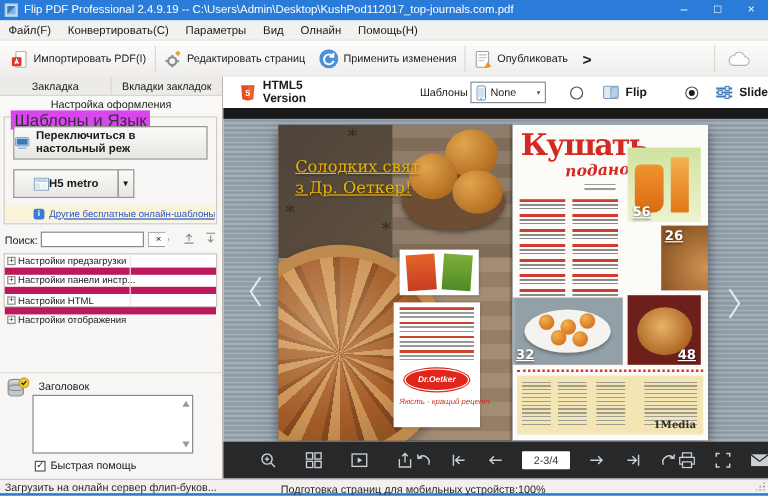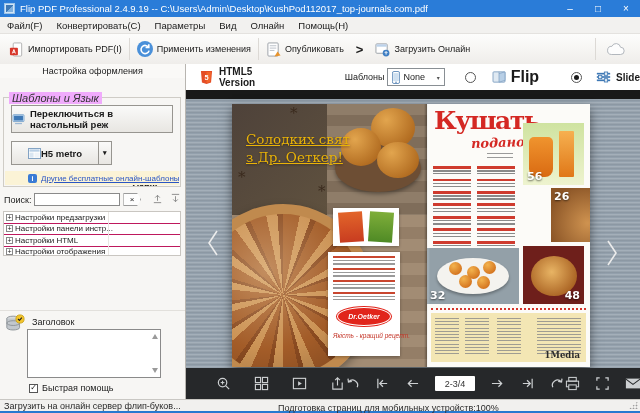--- a/index.html
+++ b/index.html
@@ -23,36 +23,36 @@
   .tright{margin-left:auto;display:flex;align-items:center;gap:3px;padding-right:5px;}
   
   .main{position:absolute;top:64px;left:0;right:0;bottom:14px;display:flex;}
   
   .sidebar{width:186px;flex:0 0 auto;position:relative;background:#f7f6f4;border-right:1px solid #b8b5b0;box-sizing:border-box;font-size:9px;color:#1a1a1a;}
   .stabs{height:15px;display:flex;background:#edebe8;border-bottom:1px solid #d9d6d2;}
   .stab{flex:1;display:flex;align-items:center;justify-content:center;border-right:1px solid #d9d6d2;}
   .stab:last-child{border-right:none;}
   .ssection{height:14px;display:flex;align-items:center;justify-content:center;background:#faf9f7;}
   .groupbox{position:absolute;left:3px;right:4px;top:33px;height:88px;border:1px solid #cfccc6;}
-  .glegend{position:absolute;top:-6px;left:5px;background:#f0abfc;padding:0 3px;font-size:11px;color:#333;font-style:italic;}
+  .glegend{position:absolute;top:-6px;left:5px;background:#d946ef;padding:0 3px;font-size:14px;color:#333;}
   .bigbtn{position:absolute;left:7px;right:7px;top:7px;height:26px;background:linear-gradient(#fafaf9,#e8e6e2);border:1px solid #979590;display:flex;align-items:center;justify-content:center;gap:5px;font-weight:bold;font-size:9.5px;}
   .h5row{position:absolute;left:7px;right:7px;top:43px;height:24px;display:flex;gap:0;}
   .btn{background:linear-gradient(#fafaf9,#e8e6e2);border:1px solid #979590;display:flex;align-items:center;justify-content:center;font-weight:bold;font-size:9.5px;box-sizing:border-box;}
   .h5btn{width:92px;gap:0;}
   .ddbtn{width:14px;margin-left:-1px;font-size:7px;}
   .langbtn{width:59px;margin-left:5px;margin-top:40px;}
   .linkrow{position:absolute;left:1px;right:1px;top:73px;height:14px;background:#fbf3d6;display:flex;align-items:center;padding-left:23px;gap:4px;overflow:hidden;}
   .info-i{width:9px;height:9px;border-radius:2px;background:#3a7bd5;color:#fff;font-size:7px;font-weight:bold;display:flex;align-items:center;justify-content:center;flex:0 0 auto;}
   .slink{font-size:8px;color:#2a55c4;text-decoration:underline;white-space:nowrap;}
   .searchrow{position:absolute;left:4px;right:4px;top:128px;height:15px;display:flex;align-items:center;gap:3px;}
   .sinput{width:88px;height:13px;background:#fff;border:1px solid #8a8a8a;box-sizing:border-box;}
   .sclear{width:18px;height:13px;background:#fdfdfd;border:1px solid #9a9a9a;display:flex;align-items:center;justify-content:center;font-size:8px;box-sizing:border-box;clip-path:polygon(0 0,78% 0,100% 50%,78% 100%,0 100%);}
   .streeicons{display:flex;gap:7px;margin-left:8px;}
   .tree{position:absolute;left:3px;right:4px;top:147px;height:43px;background:#fff;border:1px solid #c9c6c1;}
-  .trow{height:10.5px;border-bottom:1px solid #be185d;display:flex;align-items:center;font-size:8px;padding-left:2px;overflow:hidden;white-space:nowrap;}
+  .trow{height:10.5px;border-bottom:6px solid #be185d;display:flex;align-items:center;font-size:8px;padding-left:2px;overflow:hidden;white-space:nowrap;}
   .trow:last-child{border-bottom:none;}
   .expander{width:7px;height:7px;border:1px solid #888;font-size:7px;line-height:6px;text-align:center;margin-right:2px;flex:0 0 auto;background:#fff;box-sizing:border-box;}
   .treediv{position:absolute;left:104px;top:0;bottom:0;width:1px;background:#e9e7e3;}
   .headrule{position:absolute;left:0;right:0;top:246px;border-top:1px solid #e2e0dc;}
   .dbicon{position:absolute;left:5px;top:250px;}
   .headlabel{position:absolute;left:32px;top:253px;font-size:9px;}
   .sta{position:absolute;left:27px;top:265px;width:134px;height:49px;background:#fff;border:1px solid #8a8a8a;box-sizing:border-box;}
   .sta .up,.sta .dn{position:absolute;right:2px;width:0;height:0;border-left:3.5px solid transparent;border-right:3.5px solid transparent;}
   .sta .up{top:4px;border-bottom:5px solid #9a9a9a;}
   .sta .dn{bottom:4px;border-top:5px solid #9a9a9a;}
@@ -60,21 +60,21 @@
   .cbx{width:9px;height:9px;background:#fff;border:1px solid #555;box-sizing:border-box;display:flex;align-items:center;justify-content:center;font-size:8px;font-style:normal;color:#1a1a1a;line-height:1;}
   
   .preview{flex:1;position:relative;background:#fff;overflow:hidden;}
   .pheader{height:26px;border-bottom:1px solid #dcdcdc;display:flex;align-items:center;background:#fff;padding-left:14px;font-size:9px;color:#1a1a1a;}
   .pv-ver{font-weight:bold;font-size:10px;margin-left:6px;}
   .pv-dev{margin-left:80px;}
   .dd{margin-left:2px;width:86px;height:18px;border:1px solid #898f94;display:flex;align-items:center;padding:0 4px;gap:4px;box-sizing:border-box;background:#fff;}
   .dd .caret{margin-left:auto;font-size:6px;color:#555;}
   .radio{width:9px;height:9px;border:1px solid #555;border-radius:50%;background:#fff;position:relative;flex:0 0 auto;}
   .radio.on::after{content:"";position:absolute;inset:2px;border-radius:50%;background:#1a1a1a;}
-  .r1{margin-left:20px;} .fi{margin-left:16px;} .fl{font-weight:bold;font-size:16px;margin-left:5px;}
+  .r1{margin-left:20px;} .fi{margin-left:16px;} .fl{font-weight:bold;font-size:10px;margin-left:5px;}
   .r2{margin-left:32px;} .si{margin-left:14px;} .sl{font-weight:bold;font-size:10px;margin-left:5px;}
   .canvas{position:absolute;top:26px;left:0;right:0;bottom:31px;background-color:#93a0ac;
     background-image:repeating-linear-gradient(180deg,rgba(255,255,255,.16) 0 1px,rgba(0,0,0,.05) 2px 3px,rgba(255,255,255,0) 3px 4px);overflow:hidden;}
   .darkstrip{position:absolute;top:0;left:0;right:0;height:9px;background:#191919;}
   .navchev{position:absolute;cursor:pointer;}
   
   .book{position:absolute;left:46px;top:14px;width:358px;height:263px;box-shadow:0 5px 10px rgba(0,0,0,.5);}
   .pl{position:absolute;left:0;top:0;width:195px;height:263px;background:#5a4c41;overflow:hidden;}
   .pl-tl{position:absolute;left:0;top:0;width:100px;height:112px;background:linear-gradient(135deg,#4e423a,#60523f);}
   .pl-tr{position:absolute;right:0;top:0;width:100px;height:112px;background:repeating-linear-gradient(180deg,#8f7d69 0 11px,#7f6d5a 11px 22px);}
@@ -105,37 +105,37 @@
   .ph{position:absolute;overflow:hidden;}
   .ph-juice{left:96px;top:19px;width:61px;height:62px;background:linear-gradient(180deg,#cfe3a0,#eef3cf);}
   .pitcher{position:absolute;left:6px;top:14px;width:24px;height:40px;background:linear-gradient(#f0942e,#d96a12);border-radius:5px 5px 8px 8px;}
   .glass{position:absolute;left:36px;top:8px;width:15px;height:46px;background:linear-gradient(#f6b050,#e07818);border-radius:1px;}
   .ph-meat{left:96px;top:84px;width:61px;height:54px;background:radial-gradient(circle at 60% 65%,#cf9350,#8a5426 80%);margin-left:28px;}
   .ph-tarts{left:0;top:144px;width:92px;height:56px;background:#93a0a8;}
   .tplate{position:absolute;left:10px;top:10px;width:72px;height:36px;border-radius:50%;background:#f4f3ef;box-shadow:0 2px 3px rgba(0,0,0,.3);}
   .tdot{position:absolute;width:13px;height:13px;border-radius:50%;background:radial-gradient(circle at 35% 30%,#f3b34e,#d2701c 80%);}
   .ph-cake{left:96px;top:142px;width:61px;height:58px;background:#6e1f1b;}
   .cake{position:absolute;left:8px;top:10px;width:46px;height:40px;border-radius:50%;background:radial-gradient(circle at 45% 40%,#e8b464,#a55d1e 80%);}
-  .badge{position:absolute;color:#fff;font-weight:bold;font-size:11px;font-family:"DejaVu Sans",sans-serif;text-shadow:0 1px 2px rgba(0,0,0,.6);}
+  .badge{position:absolute;color:#fff;font-weight:bold;font-size:11px;font-family:"DejaVu Sans",sans-serif;text-shadow:0 1px 2px rgba(0,0,0,.6);text-decoration:underline;}
   .dotline{position:absolute;left:4px;right:4px;top:204px;border-top:2px dotted #d4342b;}
   .pubbox{position:absolute;left:4px;right:4px;top:209px;height:49px;background:#f3e6b4;padding-left:17px;}
   .pubcol{position:absolute;top:5px;width:24px;height:38px;background:repeating-linear-gradient(to bottom,#8a8a8a 0 1px,transparent 1px 3.2px);opacity:.8;}
   .media{position:absolute;right:6px;bottom:2px;font-family:"DejaVu Serif",serif;font-size:8.5px;font-weight:bold;color:#2a2a2a;}
   .spine{position:absolute;left:192px;top:0;width:6px;height:100%;background:linear-gradient(90deg,rgba(0,0,0,0),rgba(0,0,0,.3) 45%,rgba(255,255,255,.2) 60%,rgba(0,0,0,0));}
   
   .player{position:absolute;left:0;right:0;bottom:0;height:31px;background:#26282a;display:flex;align-items:center;color:#cdd0d2;padding:0 10px 0 0;}
   .pgl{display:flex;gap:23px;margin-left:30px;align-items:center;}
   .pgc{display:flex;gap:15px;align-items:center;margin:0 auto;}
   .pgr{display:flex;gap:15px;align-items:center;margin-right:4px;}
   .pbox{width:40px;height:15px;background:#fff;color:#333;font-size:9px;display:flex;align-items:center;justify-content:center;border-radius:1px;}
   .picon{display:flex;align-items:center;}
   
   .statusbar{position:absolute;left:0;right:0;bottom:0;height:14px;background:#f1f0ee;border-top:1px solid #c9c7c3;border-bottom:2px solid #2779d0;box-sizing:border-box;font-size:9px;color:#2a2a2a;}
   .st-l{position:absolute;left:4px;top:1px;}
-  .st-r{position:absolute;left:234px;top:3px;margin-left:44px;}
+  .st-r{position:absolute;left:234px;top:3px;}
   .grip{position:absolute;right:2px;bottom:2px;width:9px;height:8px;background:radial-gradient(circle,#9a9a9a 0.8px,transparent 1.1px);background-size:3px 3px;clip-path:polygon(100% 0,100% 100%,0 100%);}
 </style>
 </head>
 <body>
 
 <div class="win">
 
   <div class="titlebar">
     <span class="app-icon"></span>
     <span class="tb-title">Flip PDF Professional 2.4.9.19 -- C:\Users\Admin\Desktop\KushPod112017_top-journals.com.pdf</span>
@@ -160,20 +160,35 @@
       <span class="picon">
           <svg width="15" height="15" viewBox="0 0 16 16">
             <rect x="4.5" y="1" width="9" height="14" rx="1" fill="#fff" stroke="#b0b0b0"></rect>
             <rect x="1" y="6" width="8.5" height="8" rx="1" fill="#d8372a"></rect>
             <path d="M3.6 12.2 L5.2 8 L6.8 12.2 M4.2 10.9 h2" stroke="#fff" stroke-width="1" fill="none"></path>
           </svg>
         </span>
       <span>Импортировать PDF(I)</span>
     </span>
     <span class="tsep"></span>
+    <span class="tbtn">
+      <span class="picon">
+          <svg width="15" height="15" viewBox="0 0 16 16">
+            <circle cx="7" cy="9.5" r="3.6" fill="none" stroke="#8a8f94" stroke-width="2"></circle>
+            <g stroke="#8a8f94" stroke-width="2">
+              <line x1="7" y1="4" x2="7" y2="5.6"></line>
+              <line x1="7" y1="13.4" x2="7" y2="15"></line>
+              <line x1="1" y1="9.5" x2="2.6" y2="9.5"></line>
+              <line x1="11.4" y1="9.5" x2="13" y2="9.5"></line>
+            </g>
+            <rect x="10.2" y="0.8" width="3.6" height="3.6" fill="#e8a33d" transform="rotate(45 12 2.6)"></rect>
+          </svg>
+        </span>
+      <span>Редактировать страниц</span>
+    </span>
     <span class="tbtn">
       <span class="picon">
           <svg width="16" height="16" viewBox="0 0 16 16">
             <rect width="16" height="16" rx="8" fill="#4a90d9"></rect>
             <path d="M11.6 6.3 A4.1 4.1 0 1 0 12.1 9.6" fill="none" stroke="#fff" stroke-width="1.6"></path>
             <path d="M11.8 3.2 v3.2 h-3.2" fill="none" stroke="#fff" stroke-width="1.6"></path>
           </svg>
         </span>
       <span>Применить изменения</span>
     </span>
@@ -186,47 +201,40 @@
               <line x1="4" y1="4" x2="11" y2="4"></line>
               <line x1="4" y1="6.5" x2="11" y2="6.5"></line>
               <line x1="4" y1="9" x2="9" y2="9"></line>
             </g>
             <path d="M9 15.5 l6.5 -1 -3.2 -4.4 z" fill="#e8942d"></path>
           </svg>
         </span>
       <span>Опубликовать</span>
     </span>
     <span class="tchev">&gt;</span>
-    <span class="tbtn">
-      <span class="picon">
-          <svg width="15" height="15" viewBox="0 0 16 16">
-            <rect x="1" y="2" width="12" height="10" rx="1" fill="#fff" stroke="#9aa0a6"></rect>
-            <rect x="1.5" y="2.5" width="11" height="2.5" fill="#bcd2ea"></rect>
-            <circle cx="11.8" cy="11.8" r="3.6" fill="#3f7fc4"></circle>
-            <path d="M11.8 13.4 v-3 m-1.5 1.3 l1.5-1.5 1.5 1.5" stroke="#fff" stroke-width="1" fill="none"></path>
-          </svg>
-        </span>
-      <span>Загрузить Онлайн</span>
-    </span>
     <span class="tright">
       <span class="tsep"></span>
       <span class="tbtn">
           <span class="picon">
             <svg width="20" height="13" viewBox="0 0 22 14">
               <path d="M6 12.5 h10 a4 4 0 0 0 0-8 a5 5 0 0 0-9.5-1 A4 4 0 0 0 6 12.5 z" fill="#fdfdfd" stroke="#aab0b6"></path>
             </svg>
           </span>
         </span>
 
     </span>
   </div>
 
   <div class="main">
 
     <div class="sidebar">
+      <div class="stabs">
+        <span class="stab">Закладка</span>
+        <span class="stab">Вкладки закладок</span>
+      </div>
       <div class="ssection">Настройка оформления</div>
 
       <div class="groupbox">
         <span class="glegend">Шаблоны и Язык</span>
         <div class="bigbtn">
           <span class="picon">
               <svg width="13" height="11" viewBox="0 0 18 16">
                 <rect x="1" y="1" width="16" height="10" rx="1" fill="#cfe4f7" stroke="#5b8fc0"></rect>
                 <rect x="2.5" y="2.5" width="13" height="7" fill="#3e78b5"></rect>
                 <rect x="4" y="13" width="10" height="1.8" fill="#9db8d3"></rect>

